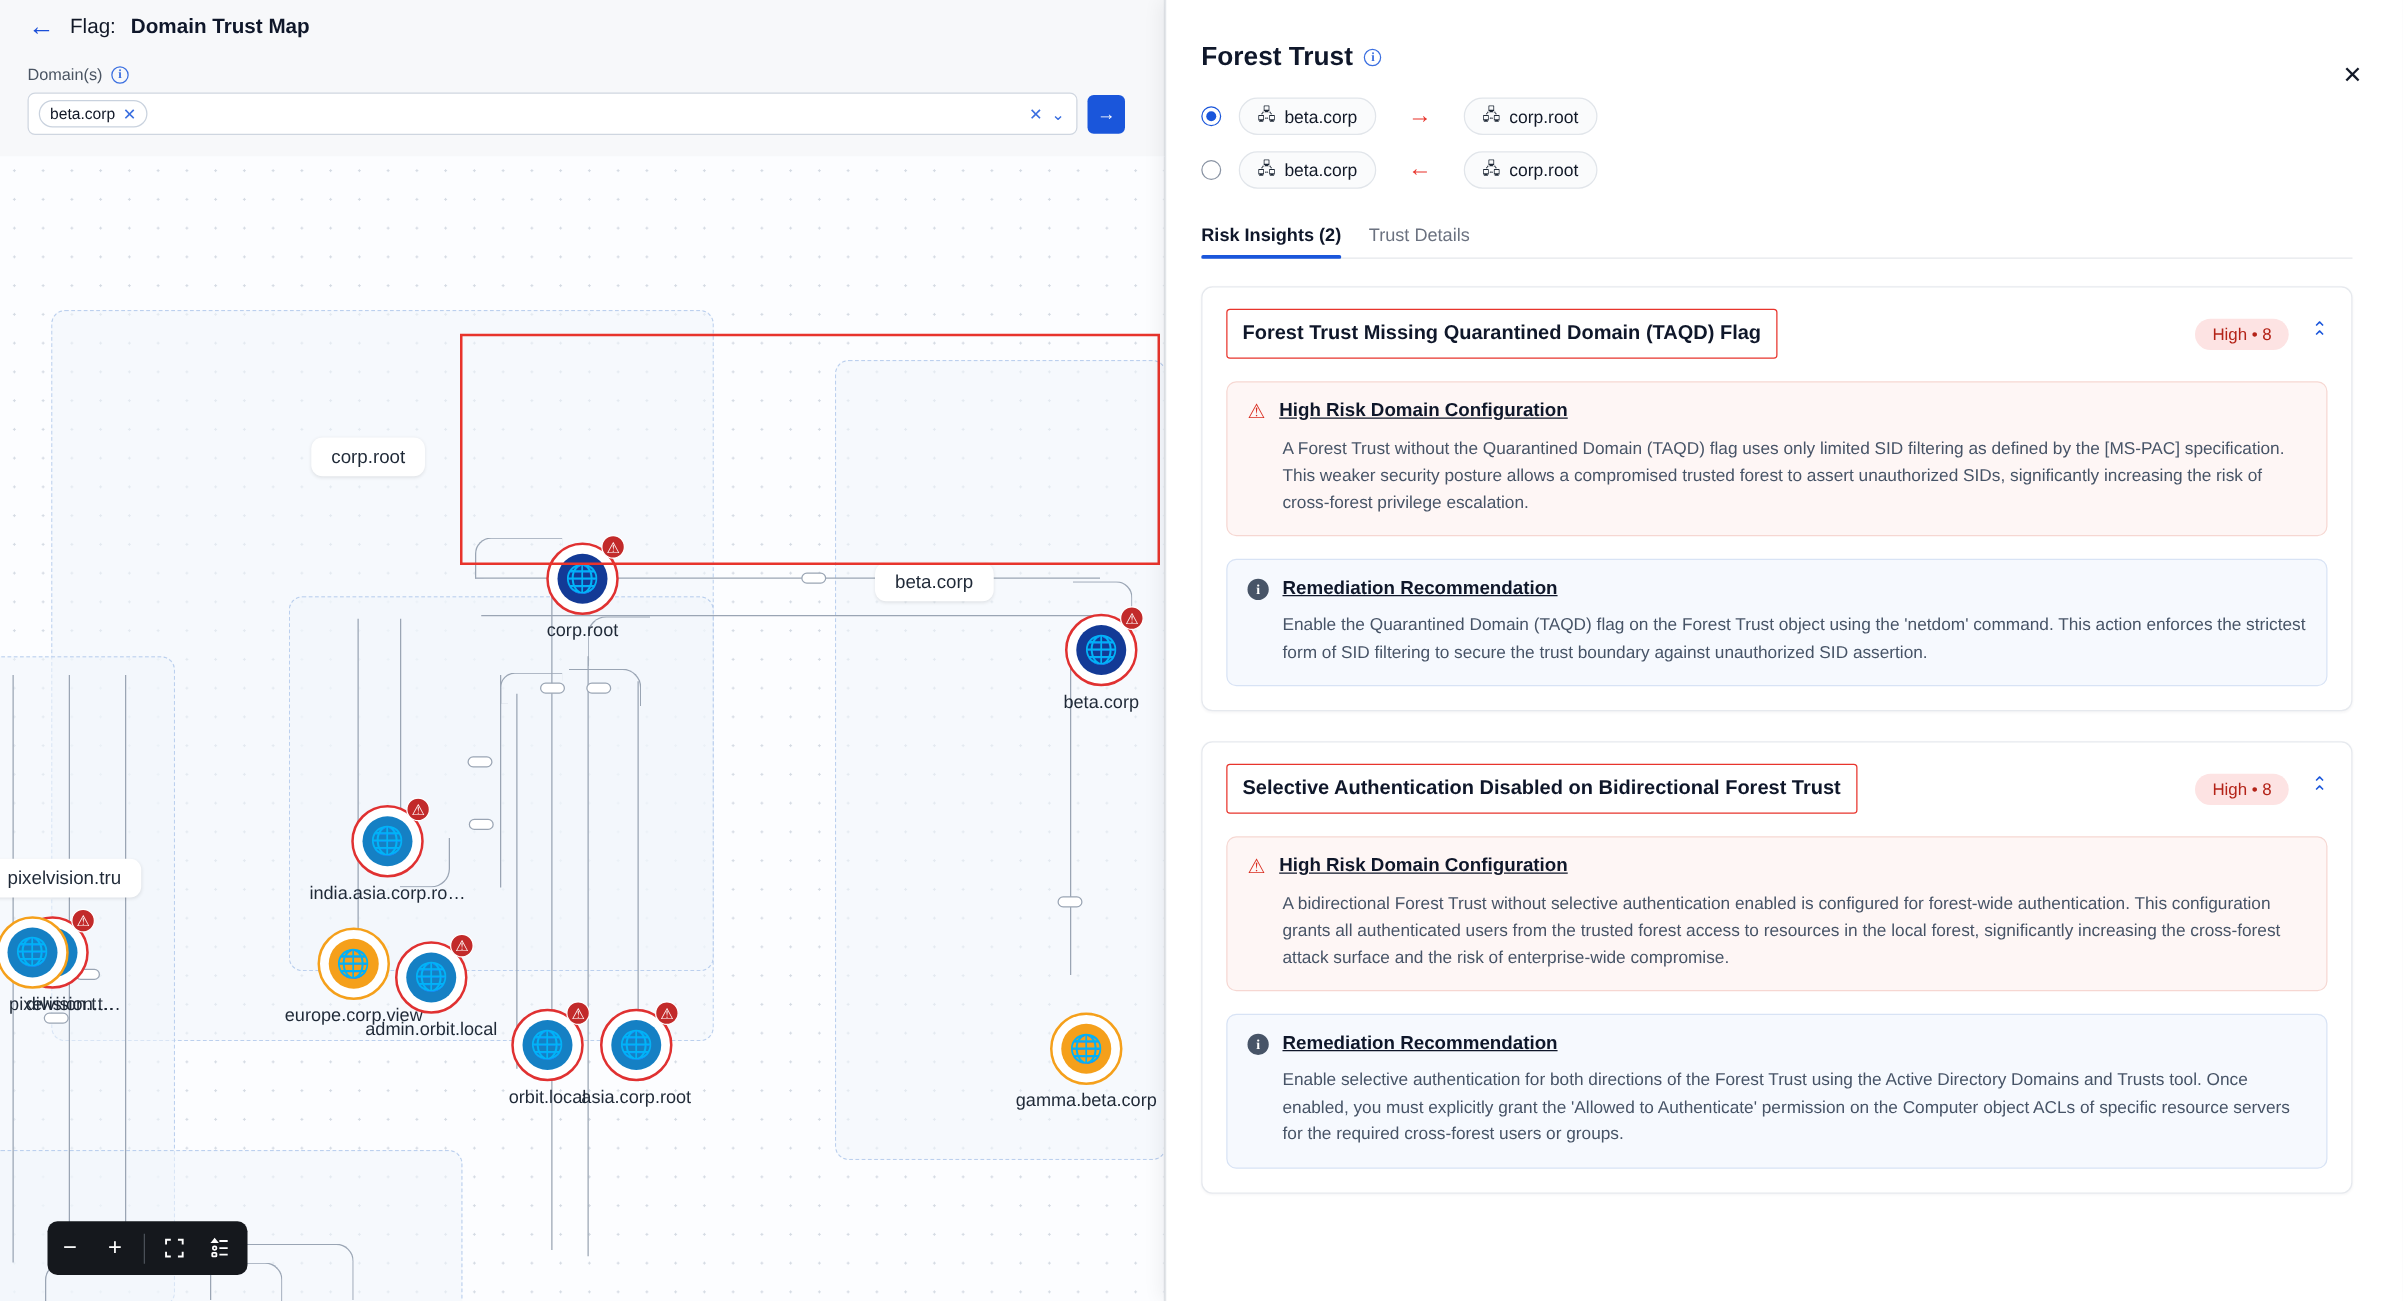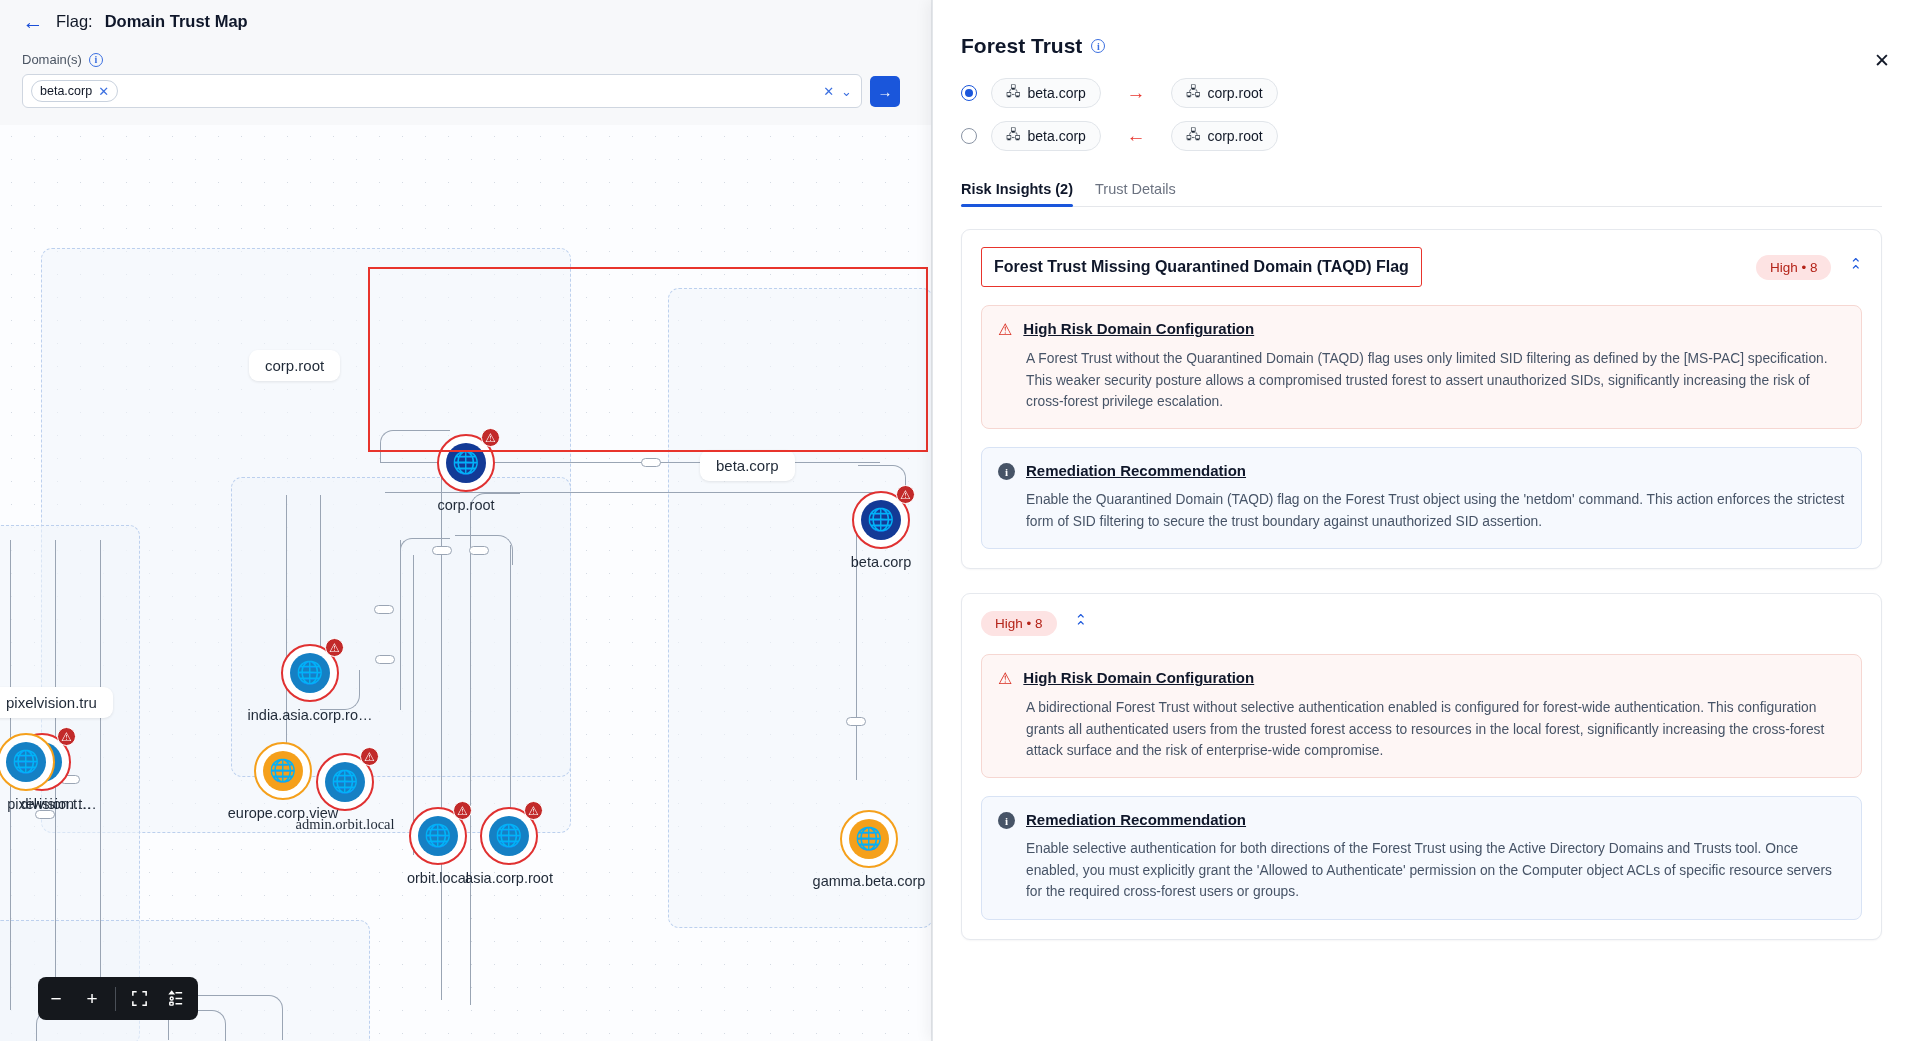--- a/index.html
+++ b/index.html
@@ -385,21 +385,21 @@
         <div class="node orange no-alert" style="left: 259px; top: 622px;">
           <div class="ring"></div>
           <div class="disc">🌐</div>
         </div>
         <div class="node-label" style="left: 283px; top: 680px;">europe.corp.view</div>
         <div class="node blue" style="left: 321px; top: 633px;">
           <div class="ring"></div>
           <div class="disc">🌐</div>
           <div class="alert">⚠</div>
         </div>
-        <div class="node-label" style="left: 345px; top: 691px; font-family: Liberation Serif, serif;">admin.orbit.local</div>
+        <div class="node-label" style="left: 345px; top: 691px;">admin.orbit.local</div>
         <div class="node blue" style="left: 414px; top: 687px;">
           <div class="ring"></div>
           <div class="disc">🌐</div>
           <div class="alert">⚠</div>
         </div>
         <div class="node-label" style="left: 438px; top: 745px;">orbit.local</div>
         <div class="node blue" style="left: 485px; top: 687px;">
           <div class="ring"></div>
           <div class="disc">🌐</div>
           <div class="alert">⚠</div>
@@ -507,20 +507,23 @@
             <div class="sub-card remed">
               <div class="sub-head">
                 <span class="sub-icon-info">i</span>
                 <span class="sub-title">Remediation Recommendation</span>
               </div>
               <div class="sub-body">Enable the Quarantined Domain (TAQD) flag on the Forest Trust object using the 'netdom' command. This action enforces the strictest form of SID filtering to secure the trust boundary against unauthorized SID assertion.</div>
             </div>
           </div>
           <div class="risk-card">
             <div class="risk-head">
+              <div class="risk-title-box">
+                <div class="risk-title">Selective Authentication Disabled on Bidirectional Forest Trust</div>
+              </div>
               <div class="risk-head-right">
                 <div class="sev-badge">High • 8</div>
                 <div class="chev-up">⌃<span>⌃</span></div>
               </div>
             </div>
             <div class="sub-card risk">
               <div class="sub-head">
                 <span class="sub-icon-warn">⚠</span>
                 <span class="sub-title">High Risk Domain Configuration</span>
               </div>

